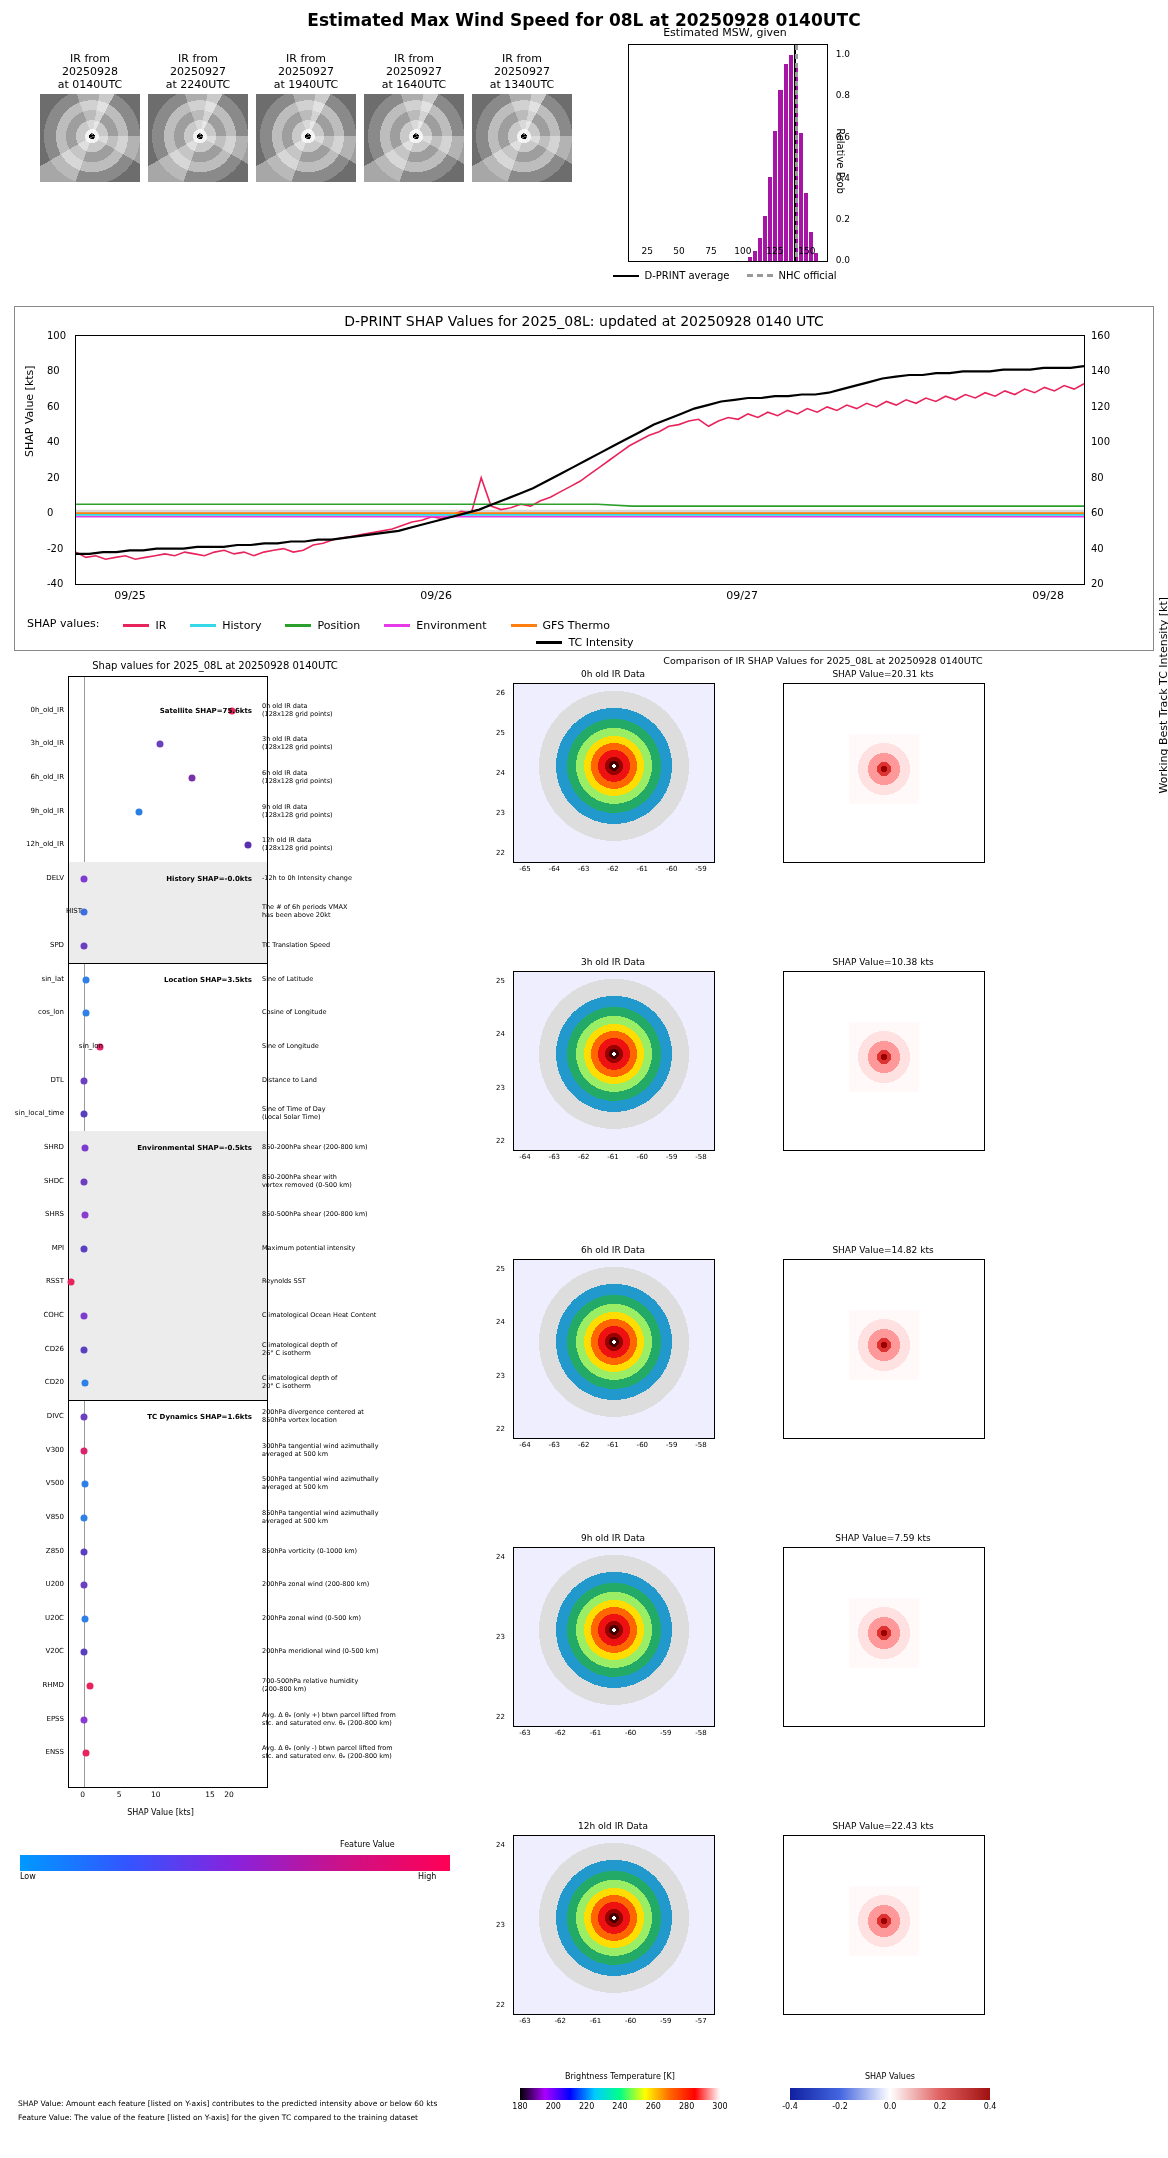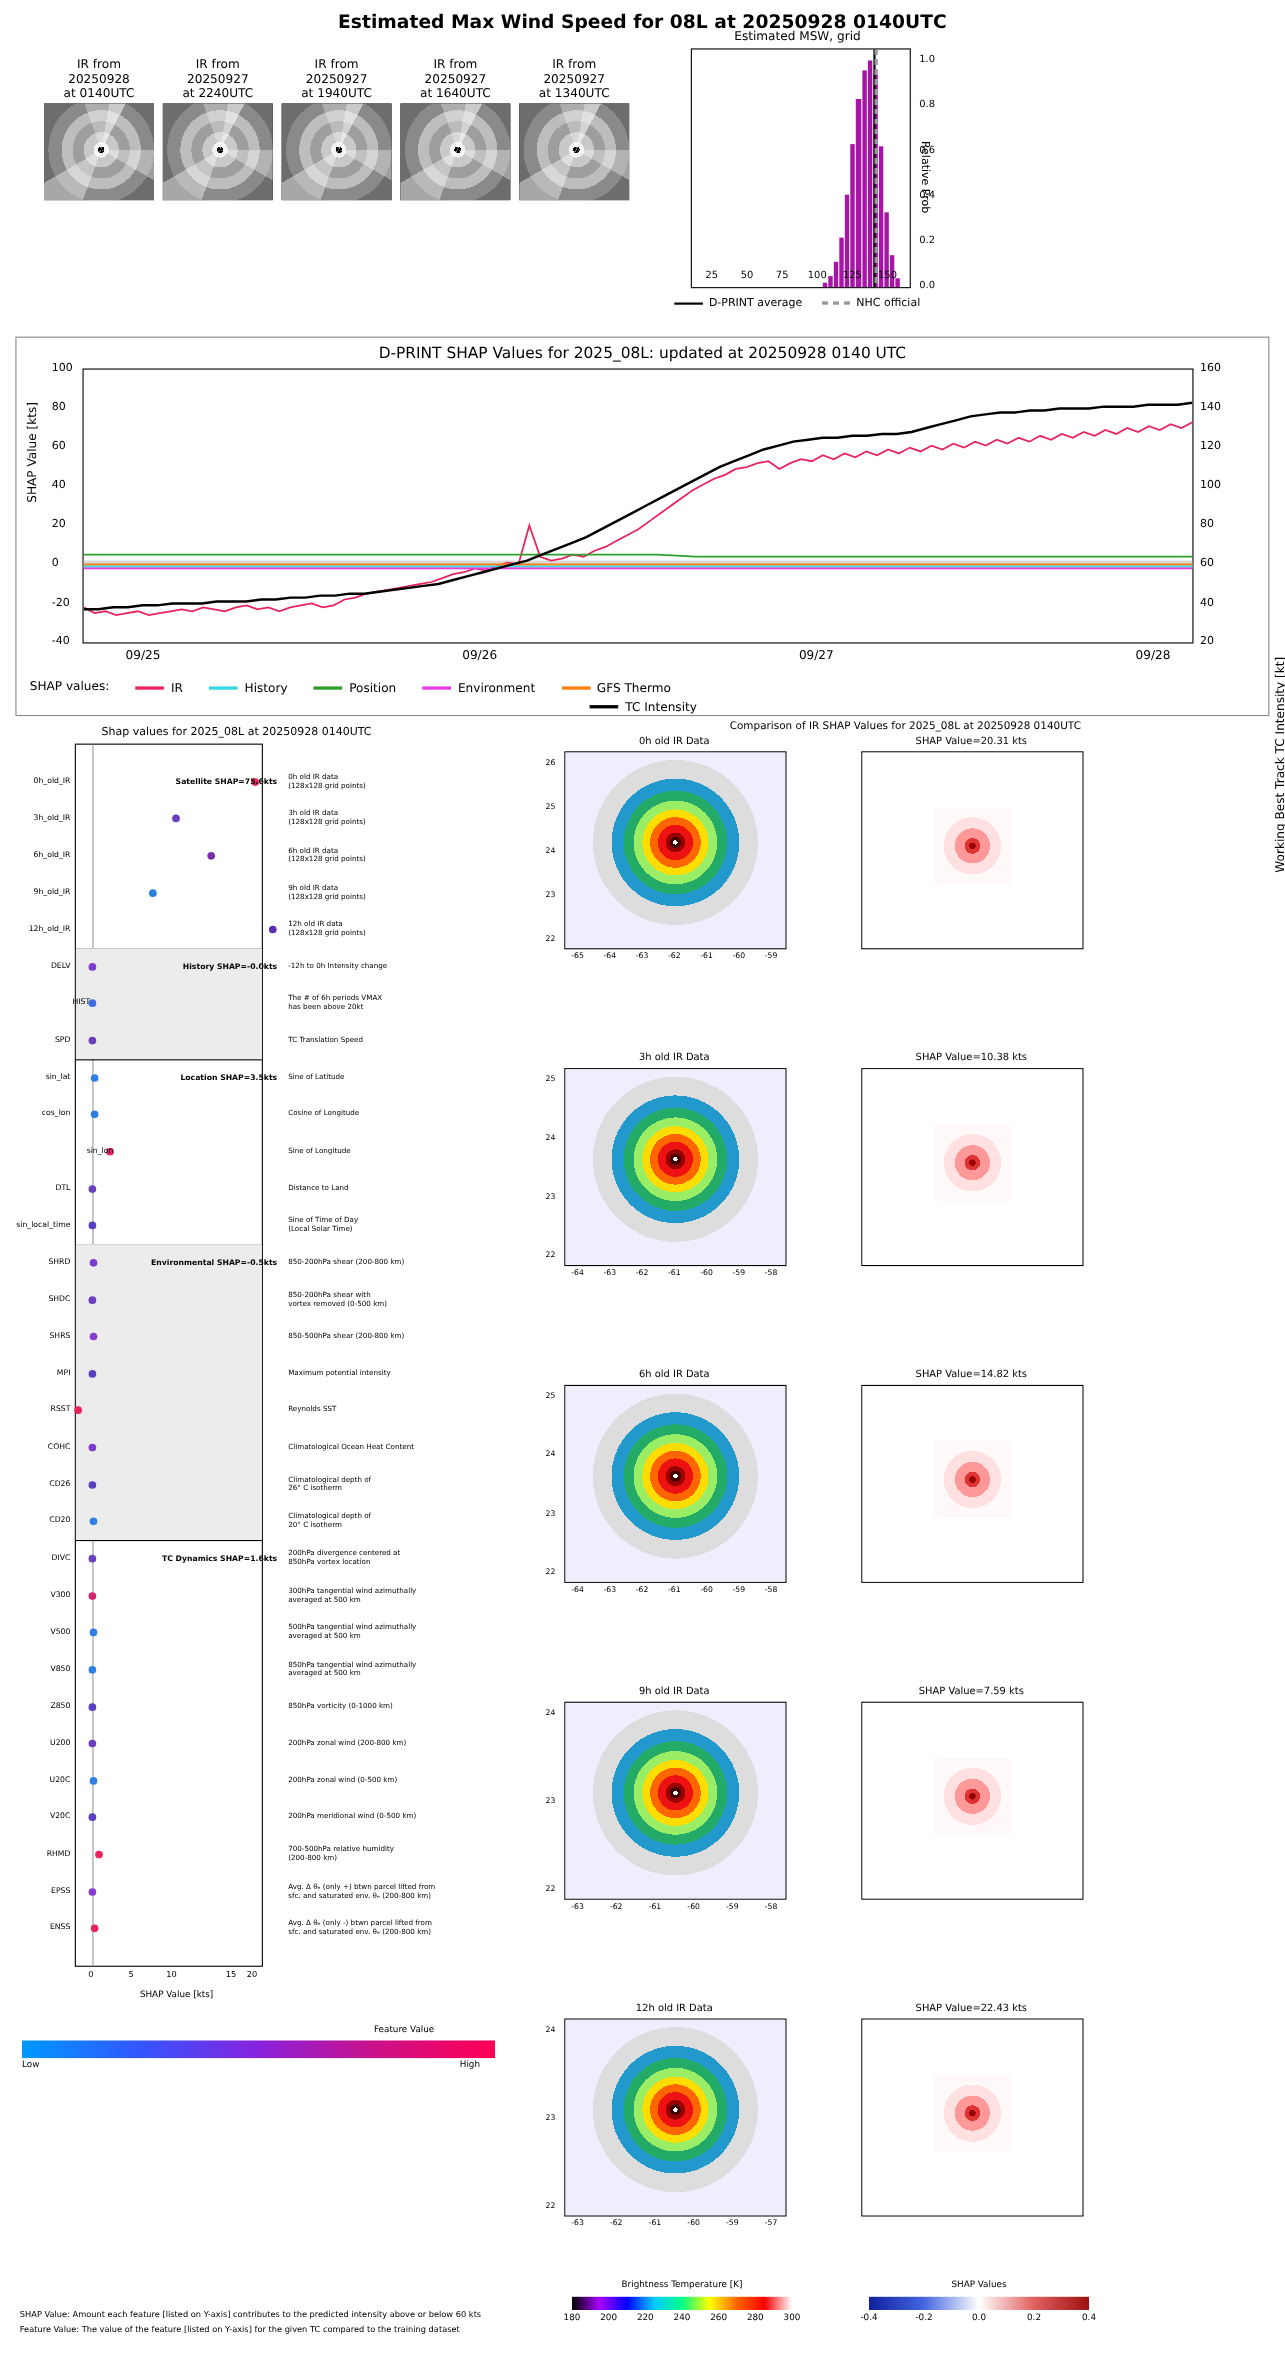--- a/index.html
+++ b/index.html
@@ -39,21 +39,21 @@
   .ts-ytick{position:absolute;left:32px;font-size:10px;transform:translateY(-50%);}
   .ts-ytick2{position:absolute;left:1076px;font-size:10px;transform:translateY(-50%);}
   .ts-xtick{position:absolute;top:282px;font-size:11px;transform:translateX(-50%);}
   #ts-xlab{position:absolute;left:0;top:296px;width:1140px;text-align:center;font-size:11px;}
   #ts-legend{position:absolute;left:0;top:310px;width:1140px;font-size:11px;}
   .leg-item{display:inline-flex;align-items:center;gap:6px;margin:0 12px;}
   .leg-line{display:inline-block;width:26px;height:3px;}
   
   #sh-box{position:absolute;left:0px;top:660px;width:470px;height:1180px;}
   #sh-title{position:absolute;left:0;top:0;width:430px;text-align:center;font-size:10px;}
-  #sh-plot{position:absolute;left:68px;top:16px;width:171px;height:1112px;border:1px solid #000;box-sizing:border-box;}
+  #sh-plot{position:absolute;left:68px;top:16px;width:200px;height:1112px;border:1px solid #000;box-sizing:border-box;}
   .sh-row-lbl{position:absolute;font-size:7px;text-align:right;width:64px;right:auto;transform:translateY(-50%);}
   .sh-desc{position:absolute;font-size:6.5px;line-height:8px;left:262px;transform:translateY(-50%);width:200px;}
   .sh-dot{position:absolute;width:7px;height:7px;border-radius:50%;transform:translate(-50%,-50%);}
   .sh-group-lbl{position:absolute;font-size:7px;font-weight:bold;right:4px;transform:translateY(-50%);}
   .sh-band{position:absolute;left:0;right:0;background:#ececec;}
   .sh-sep{position:absolute;left:0;right:0;height:1px;background:#000;}
   .sh-xtick{position:absolute;font-size:7.5px;transform:translateX(-50%);}
   
   #fv-bar{position:absolute;left:20px;top:1855px;width:430px;height:16px;background:linear-gradient(to right,#0099ff,#3355ff,#8822dd,#cc1188,#ff0055);}
   
@@ -116,21 +116,21 @@
     <div class="ir-cell" style="left: 432px; top: 0px;">
       <div class="ir-cap">IR from<br>20250927<br>at 1340UTC</div>
       <div class="ir-img">
         <div class="swirl"></div>
         <div class="arm"></div>
       </div>
     </div>
   </div>
 
 <div id="hist-box">
-  <div id="hist-title">Estimated MSW, grid</div>
+  <div id="hist-title">Estimated MSW, given</div>
   <div id="hist-plot">
       <div class="hbar" style="left: 118.8px; width: 4.10968px; height: 4.11429px;"></div>
       <div class="hbar" style="left: 123.91px; width: 4.10968px; height: 10.2857px;"></div>
       <div class="hbar" style="left: 129.019px; width: 4.10968px; height: 22.6286px;"></div>
       <div class="hbar" style="left: 134.129px; width: 4.10968px; height: 45.2571px;"></div>
       <div class="hbar" style="left: 139.239px; width: 4.10968px; height: 84.3429px;"></div>
       <div class="hbar" style="left: 144.348px; width: 4.10968px; height: 129.6px;"></div>
       <div class="hbar" style="left: 149.458px; width: 4.10968px; height: 170.743px;"></div>
       <div class="hbar" style="left: 154.568px; width: 4.10968px; height: 197.486px;"></div>
       <div class="hbar" style="left: 159.677px; width: 4.10968px; height: 205.714px;"></div>

